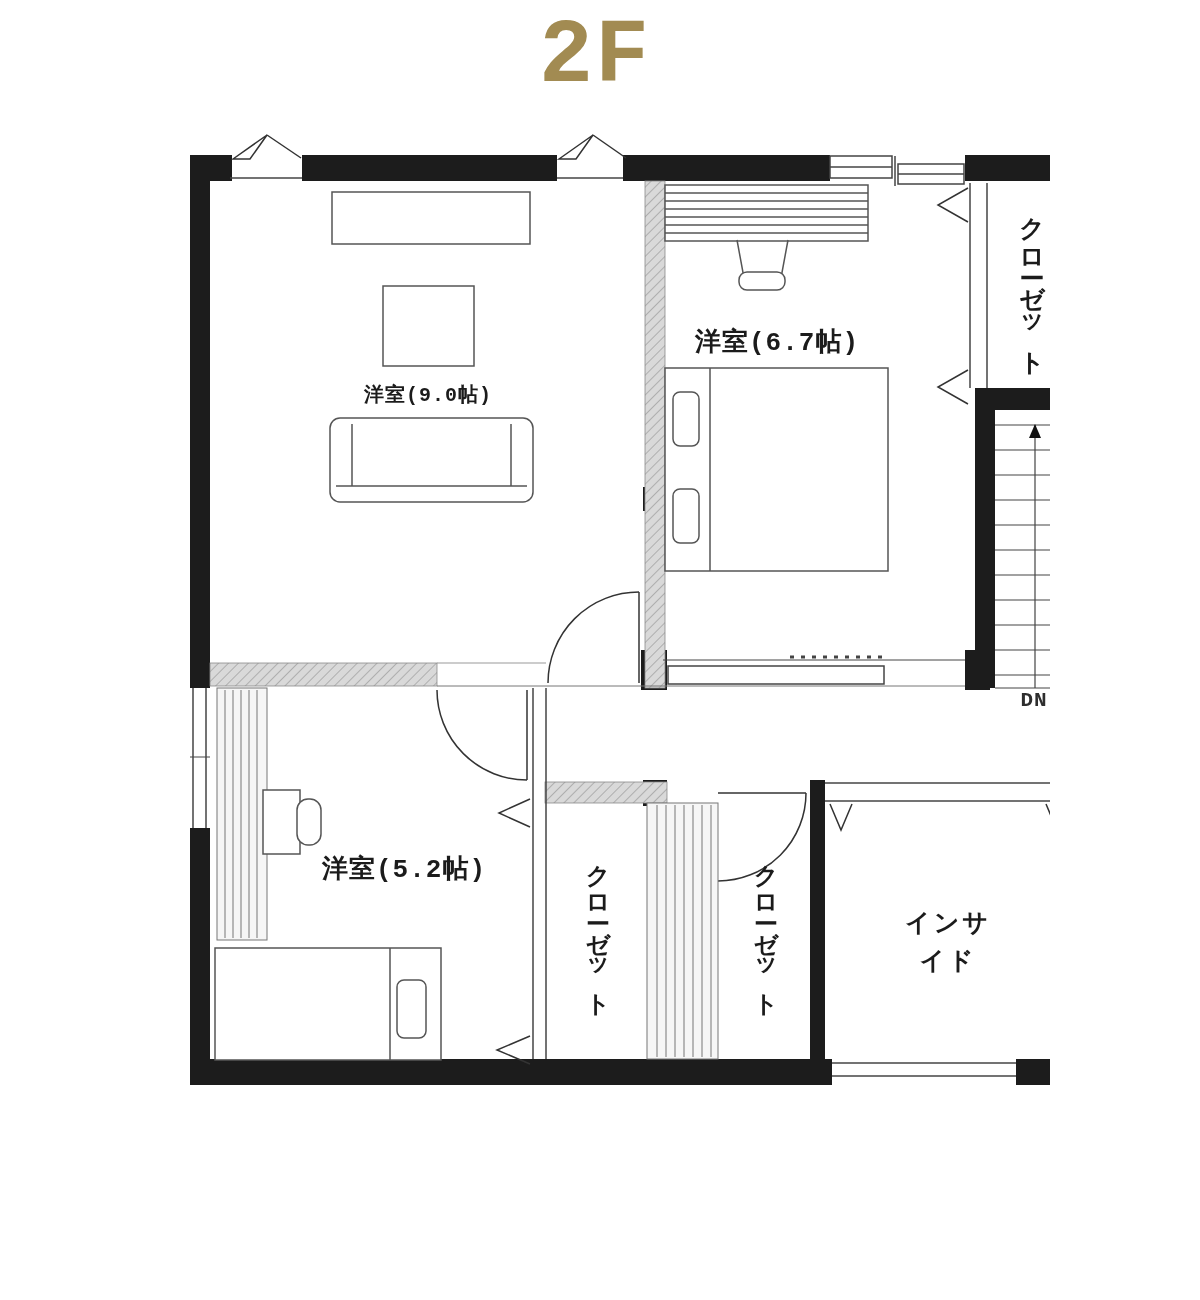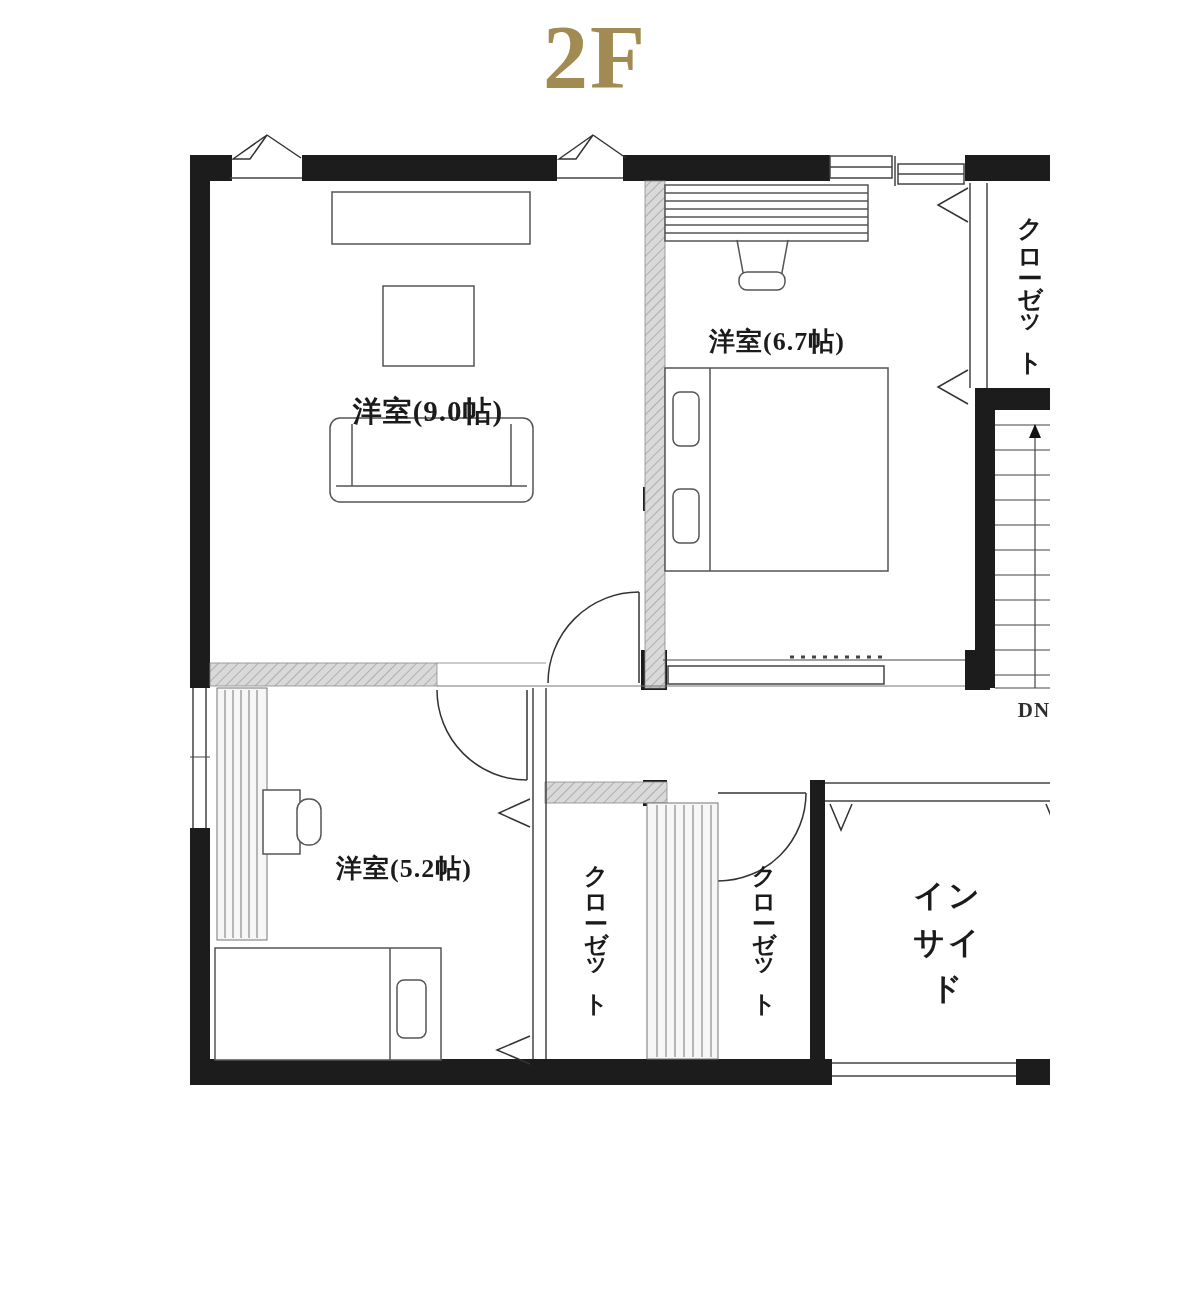--- a/index.html
+++ b/index.html
@@ -1,28 +1,28 @@
 <!DOCTYPE html>
 <html><head>
 <meta charset="utf-8">
 <style>
   html,body{margin:0;padding:0;background:#ffffff;}
   #stage{position:relative;width:1050px;height:1300px;background:#ffffff;overflow:hidden;
-         font-family:Liberation Serif, serif;}
+         font-family:Liberation Mono, monospace;}
   #plan-svg{position:absolute;left:0;top:0;}
   .lbl{position:absolute;transform:translate(-50%,-50%);color:#1b1b1b;font-weight:600;
        white-space:nowrap;letter-spacing:1px;}
   .lbl-h{font-size:26px;}
   .lbl-v{writing-mode:vertical-rl;text-orientation:mixed;font-size:24px;letter-spacing:4px;}
   #title{position:absolute;left:0;top:6px;width:1190px;text-align:center;
          font-size:90px;font-weight:bold;color:#a28b52;letter-spacing:2px;}
   #garden-label{position:absolute;transform:translate(-50%,-50%);text-align:center;
-        font-size:31px;font-weight:600;color:#1b1b1b;line-height:1.5;letter-spacing:3px;}
+        font-size:25px;font-weight:600;color:#1b1b1b;line-height:1.5;letter-spacing:3px;}
   #dn-label{position:absolute;transform:translate(-50%,-50%);font-size:21px;font-weight:bold;
-        color:#2e2e2e;letter-spacing:1px;margin-top:10px;}
+        color:#2e2e2e;letter-spacing:1px;}
 </style>
 </head>
 <body>
 
 <div id="stage">
 
   <svg id="plan-svg" width="1200" height="1300" viewBox="0 0 1200 1300">
     <defs>
       <pattern id="hatch" width="7" height="7" patternUnits="userSpaceOnUse" patternTransform="rotate(45)">
         <rect width="7" height="7" fill="#d9d9d9"></rect>
@@ -227,21 +227,21 @@
       <g>
         <rect x="215" y="948" width="226" height="112"></rect>
         <line x1="390" y1="948" x2="390" y2="1060"></line>
         <rect x="397" y="980" width="29" height="58" rx="7"></rect>
       </g>
     </g>
   </svg>
 
   <div id="title">2F</div>
 
-  <div class="lbl lbl-h" style="left:428px;top:412px;font-size:29px;">洋室(9.0帖)</div>
+  <div class="lbl lbl-h" style="left:428px;top:394px;font-size:20px;">洋室(9.0帖)</div>
 
   <div class="lbl lbl-h" style="left:777px;top:341px;text-align:right;">洋室(6.7帖)</div>
 
   <div class="lbl lbl-h" style="left:404px;top:868px;">洋室(5.2帖)</div>
 
   <div class="lbl lbl-v" style="left:1030px;top:283px;font-size:25px;">クローゼット</div>
 
   <div class="lbl lbl-v" style="left:596px;top:928px;">クローゼット</div>
 
   <div class="lbl lbl-v" style="left:764px;top:928px;">クローゼット</div>

